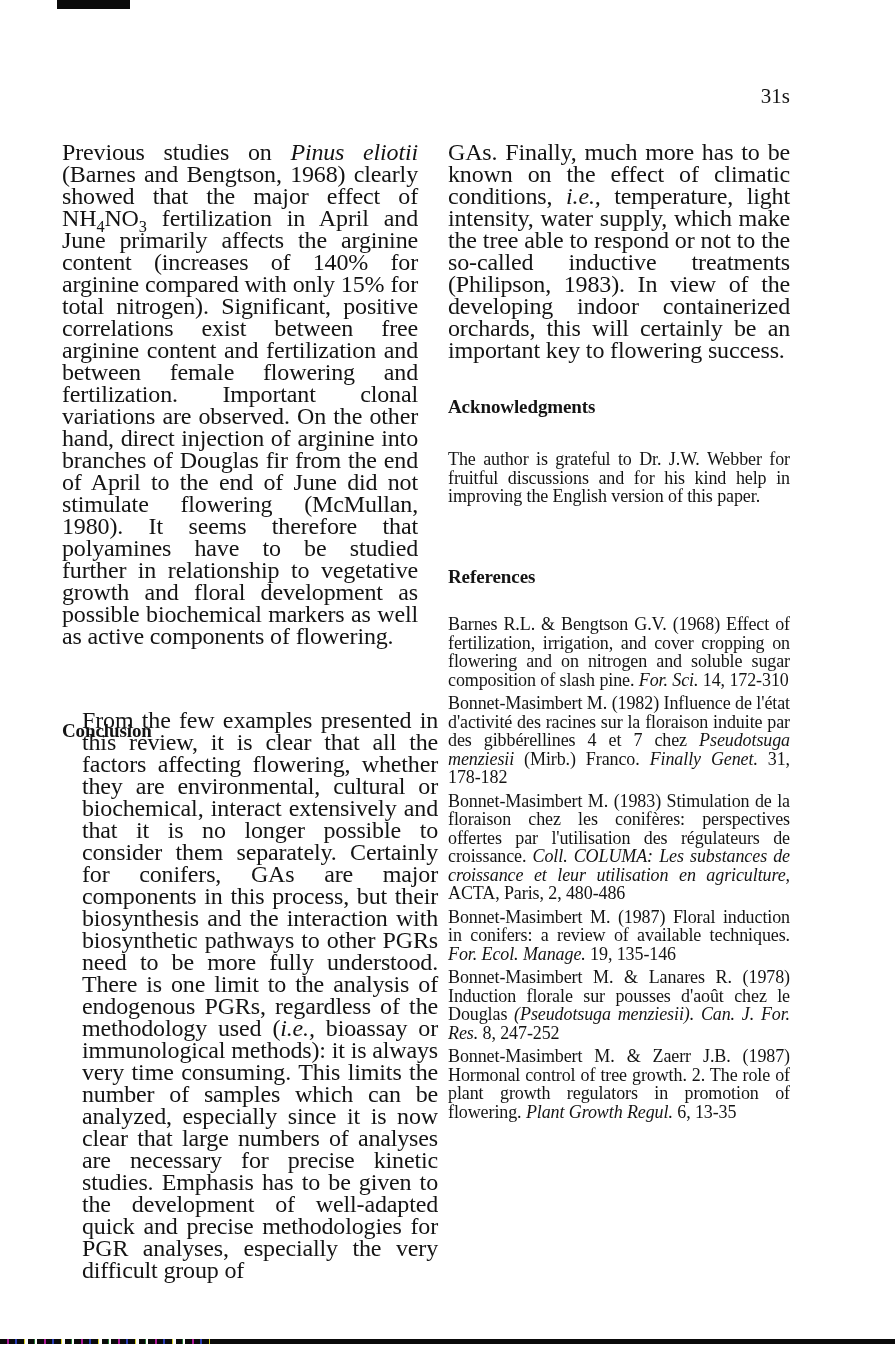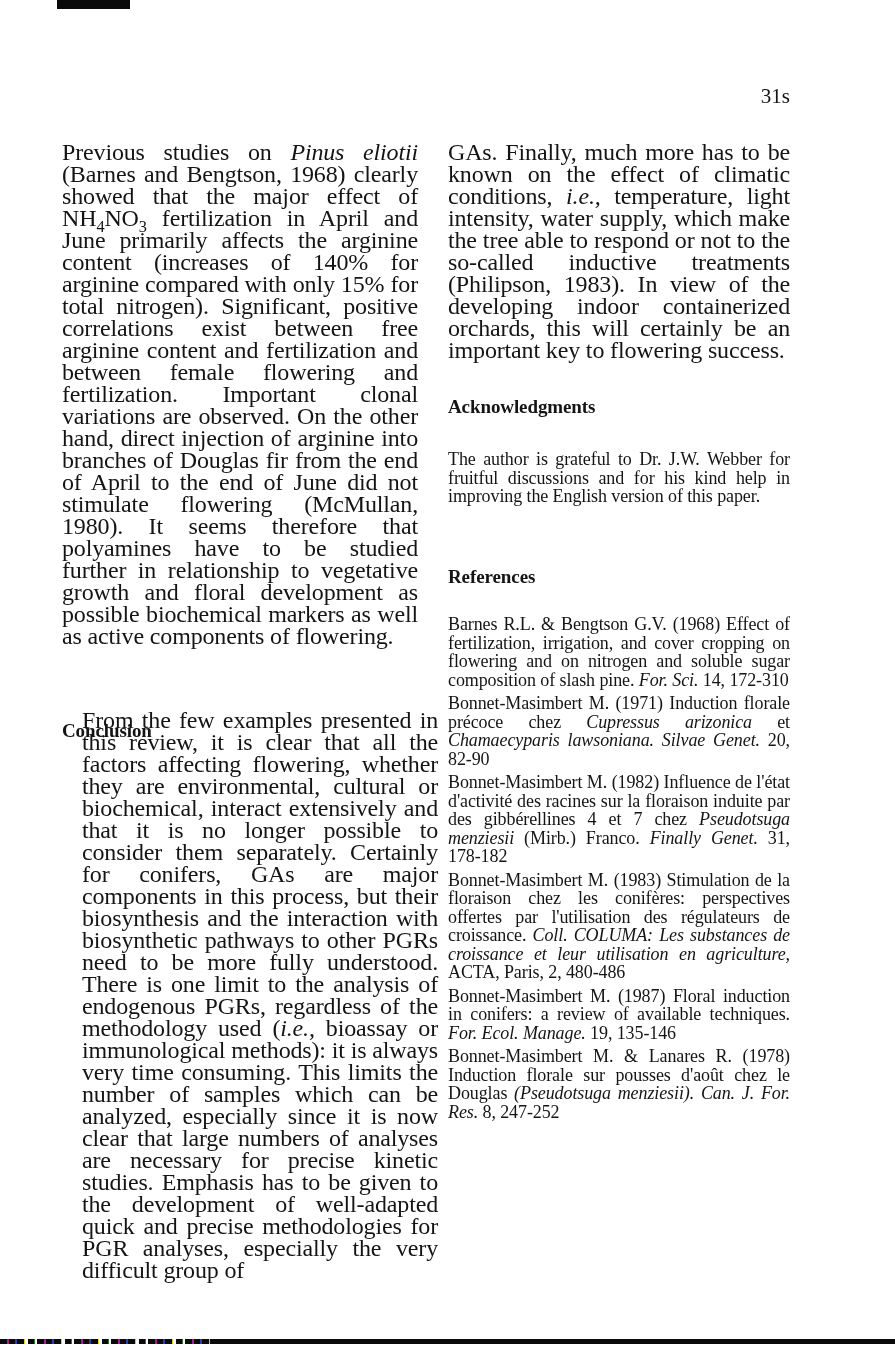--- a/index.html
+++ b/index.html
@@ -81,22 +81,22 @@
 <div class="abs col-right rc-para1 body-text"><span>GAs. Finally, much more has to be known on the effect of climatic conditions, </span><i>i.e.,</i><span> temperature, light intensity, water supply, which make the tree able to respond or not to the so-called inductive treatments (Philipson, 1983). In view of the developing indoor containerized orchards, this will certainly be an important key to flowering success.</span></div>
 
 <div class="abs col-right rc-ack-heading section-heading">Acknowledgments</div>
 
 <div class="abs col-right rc-ack-para small-text"><span>The author is grateful to Dr. J.W. Webber for fruitful discussions and for his kind help in improving the English version of this paper.</span></div>
 
 <div class="abs col-right rc-ref-heading section-heading">References</div>
 
 <div class="abs col-right rc-ref-list small-text">
     <div class="ref"><span>Barnes R.L. &amp; Bengtson G.V. (1968) Effect of fertilization, irrigation, and cover cropping on flowering and on nitrogen and soluble sugar composition of slash pine. </span><i>For. Sci.</i><span> 14, 172-310</span></div>
-    <div class="ref"><span>Bonnet-Masimbert M. (1971) Induction florale précoce chez </span><i>Cupressus arizonica</i><span> et </span><i>Chamaecyparis lawsoniana. Silvae Genet.</i><span> 20, 82-90</span></div>
     <div class="ref"><span>Bonnet-Masimbert M. (1982) Influence de l'état d'activité des racines sur la floraison induite par des gibbérellines 4 et 7 chez </span><i>Pseudotsuga menziesii</i><span> (Mirb.) Franco. </span><i>Finally Genet.</i><span> 31, 178-182</span></div>
     <div class="ref"><span>Bonnet-Masimbert M. (1983) Stimulation de la floraison chez les conifères: perspectives offertes par l'utilisation des régulateurs de croissance. </span><i>Coll. COLUMA: Les substances de croissance et leur utilisation en agriculture,</i><span> ACTA, Paris, 2, 480-486</span></div>
     <div class="ref"><span>Bonnet-Masimbert M. (1987) Floral induction in conifers: a review of available techniques. </span><i>For. Ecol. Manage.</i><span> 19, 135-146</span></div>
     <div class="ref"><span>Bonnet-Masimbert M. &amp; Lanares R. (1978) Induction florale sur pousses d'août chez le Douglas </span><i>(Pseudotsuga menziesii). Can. J. For. Res.</i><span> 8, 247-252</span></div>
+    <div class="ref"><span>Bonnet-Masimbert M. &amp; Zaerr J.B. (1987) Hormonal control of tree growth. 2. The role of plant growth regulators in promotion of flowering. </span><i>Plant Growth Regul.</i><span> 6, 13-35</span></div>
   </div>
 
 <div class="abs scan-line-bottom">
   <div class="noise"></div>
 </div>
 
 </body></html>

